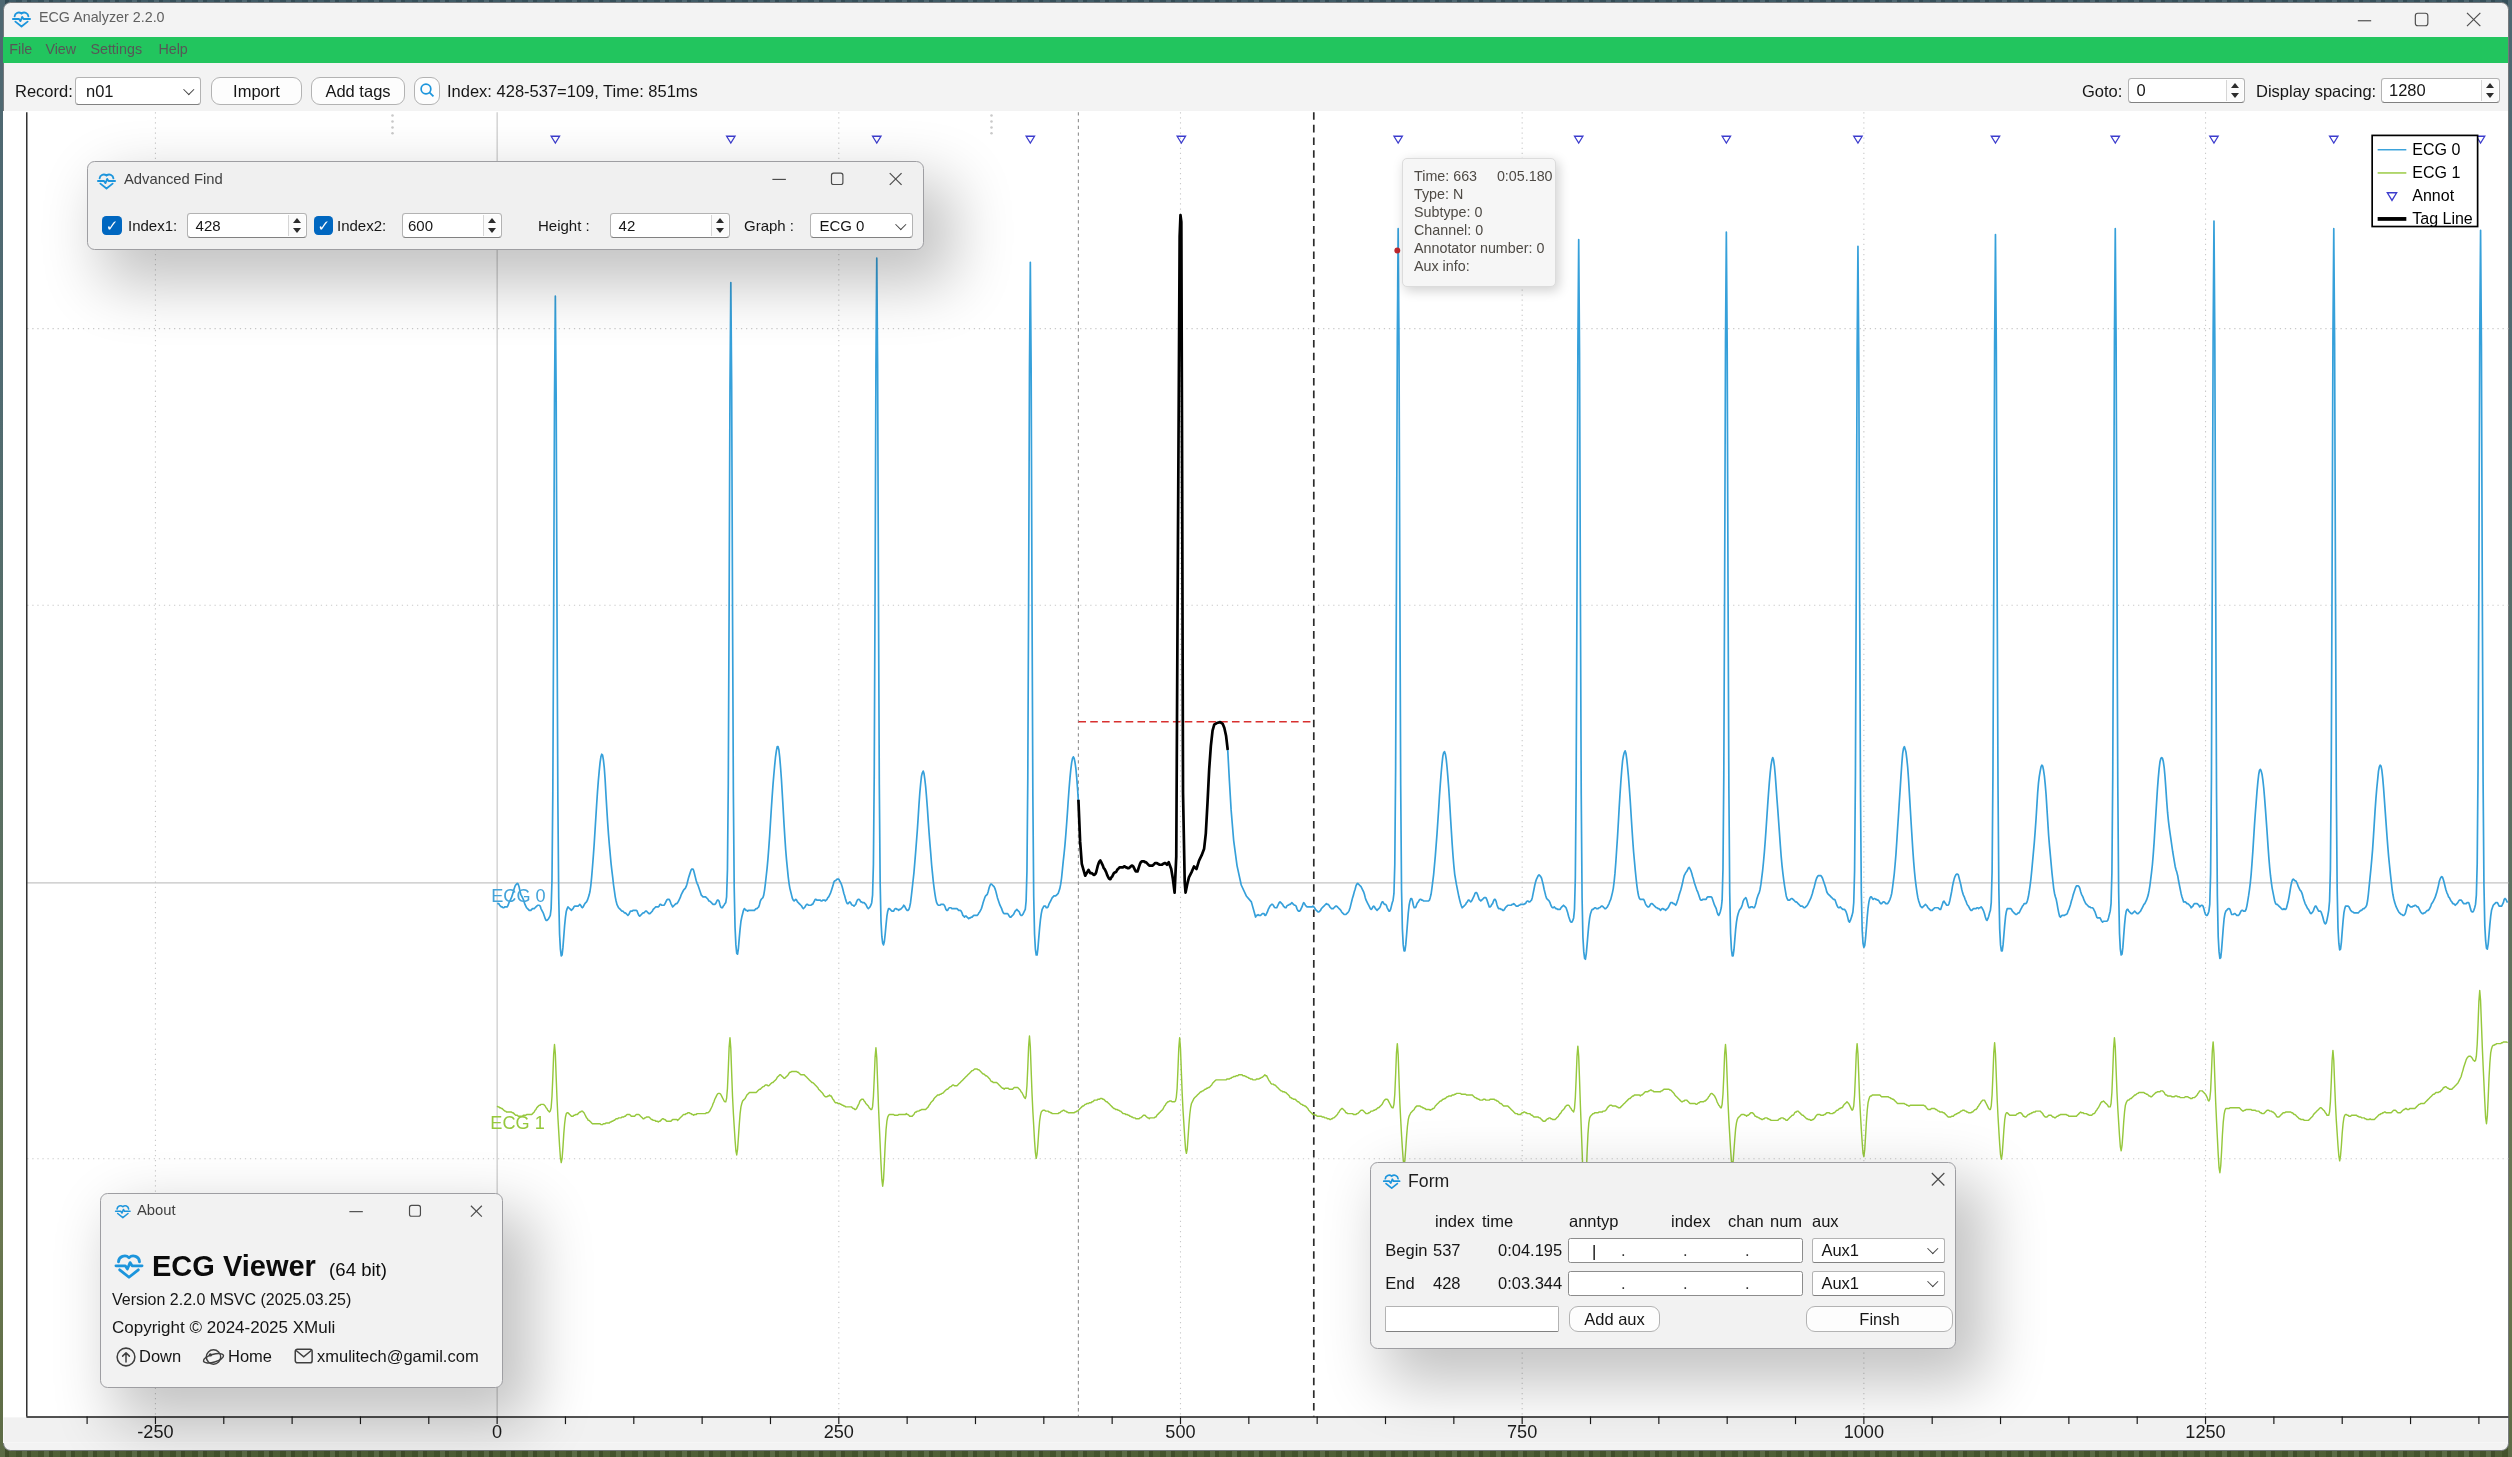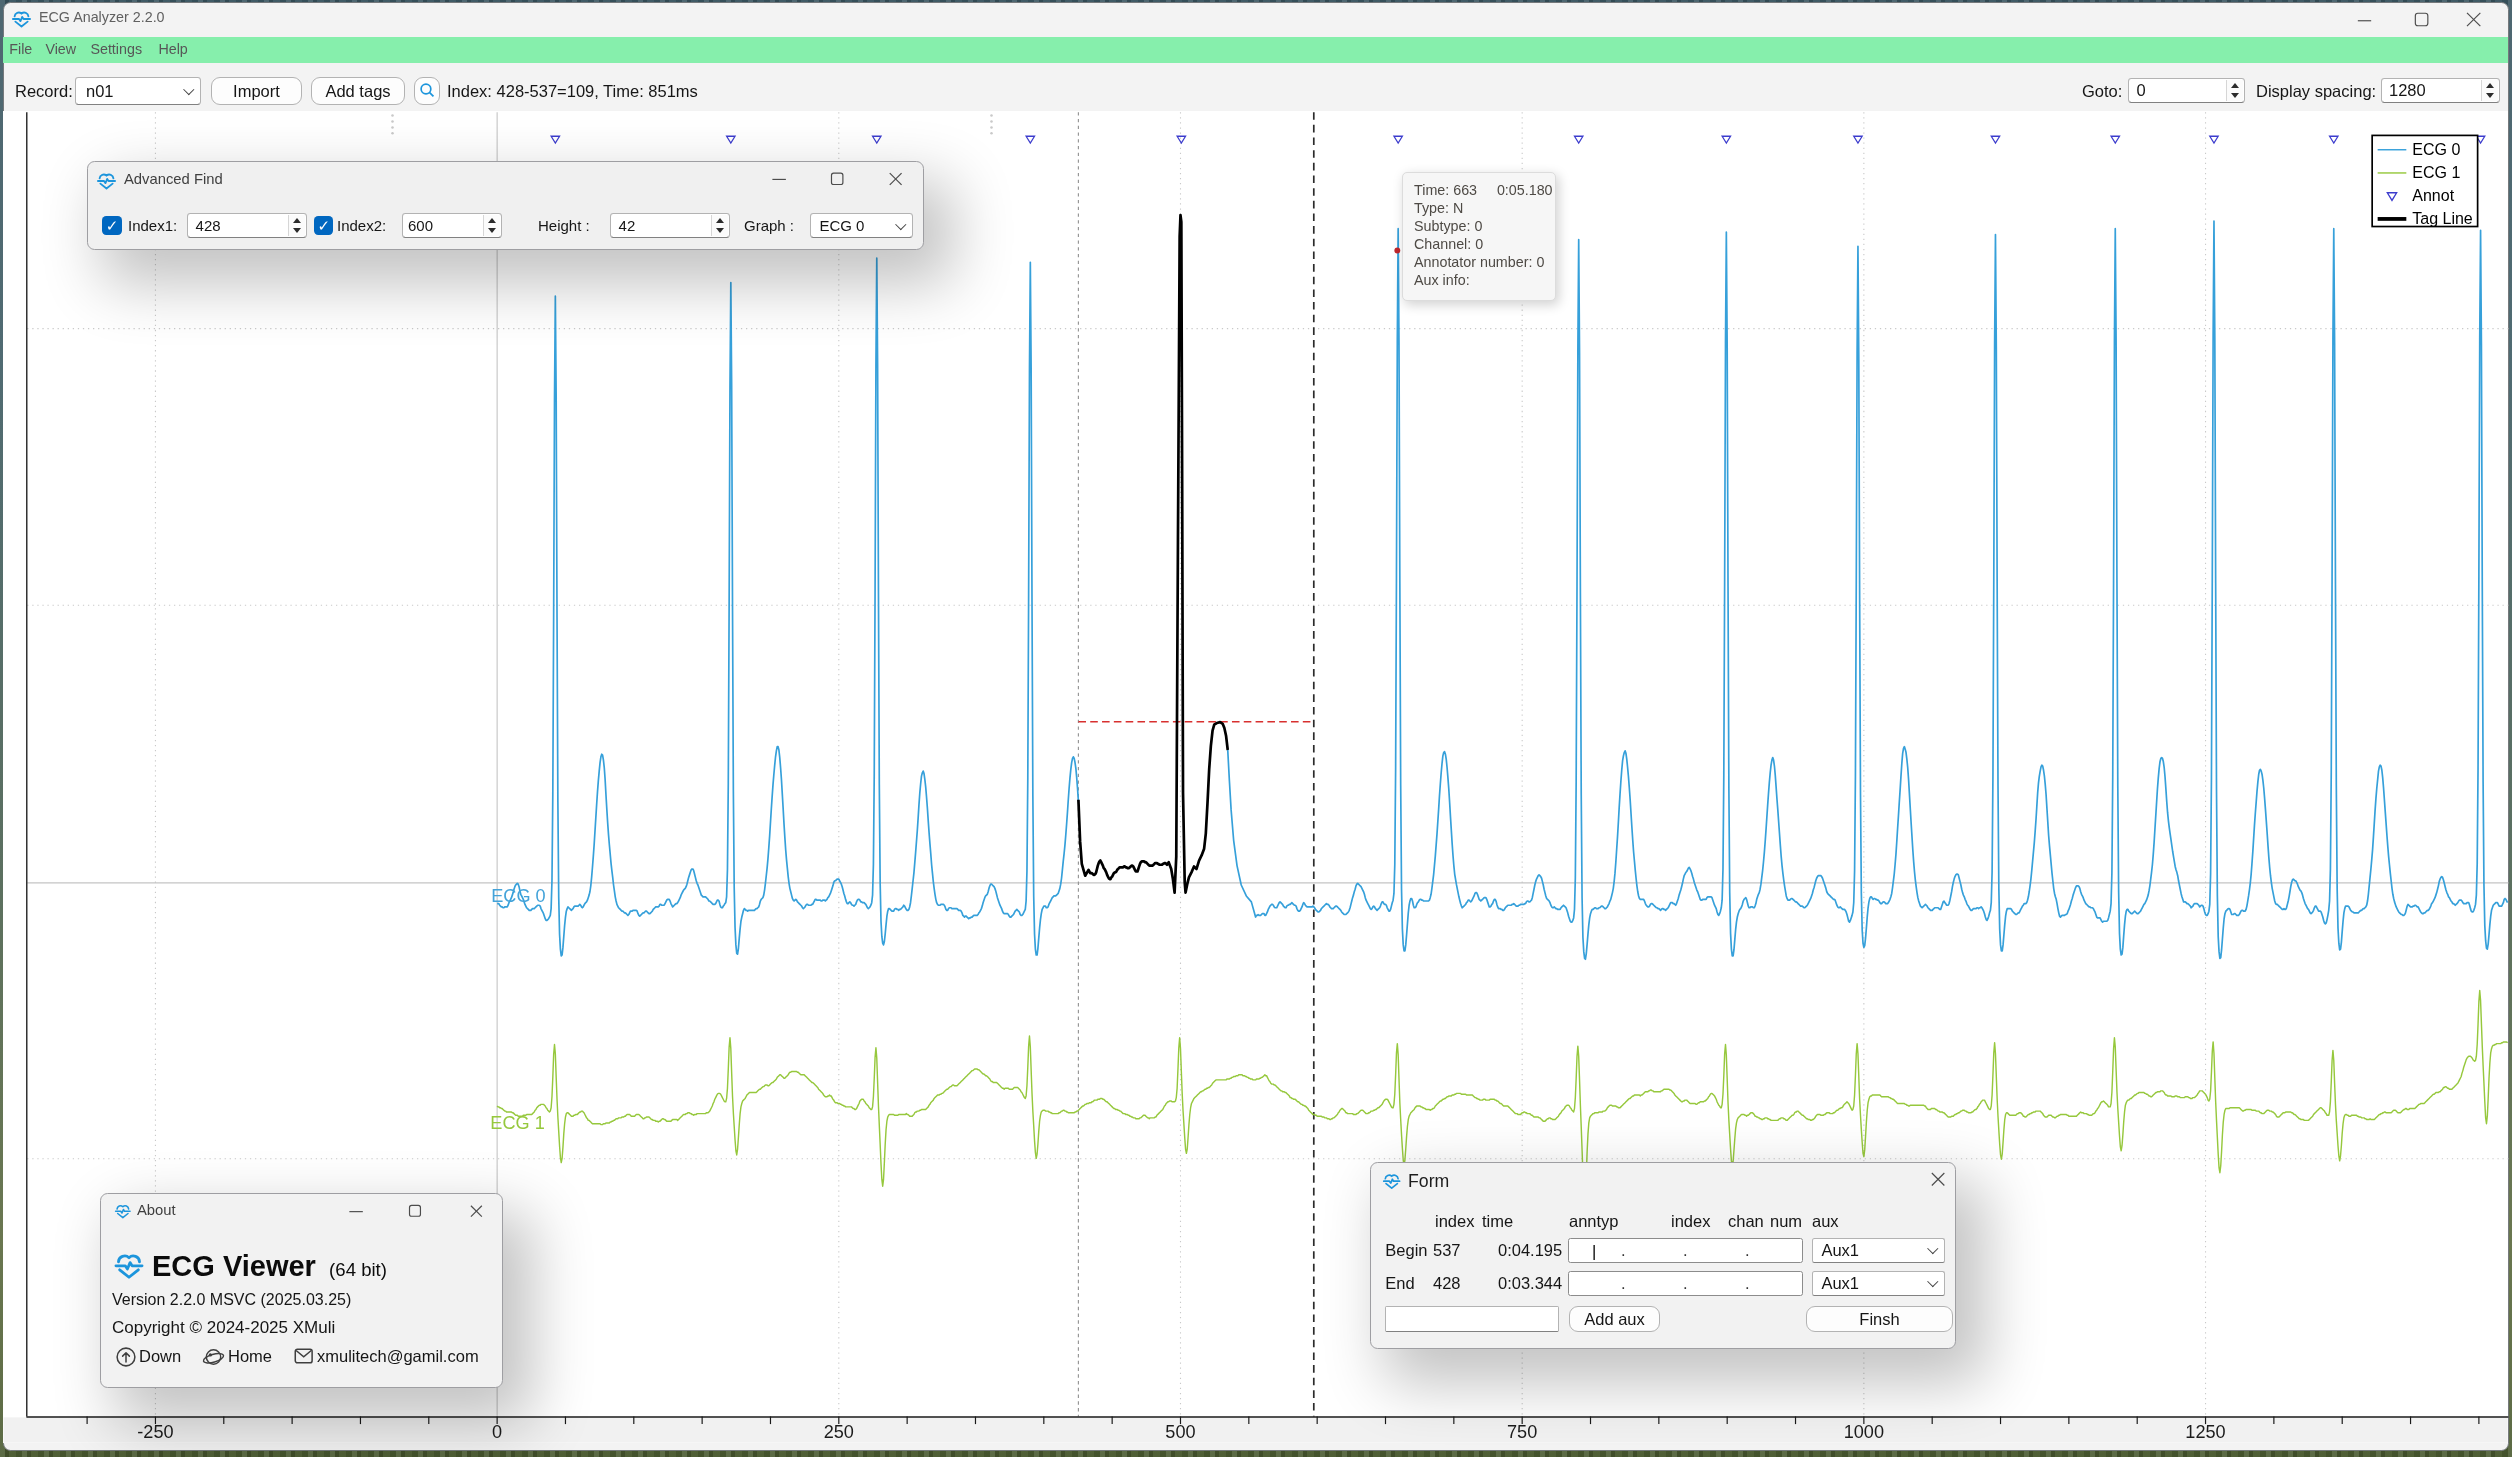--- a/index.html
+++ b/index.html
@@ -2,41 +2,41 @@
 <html style="font-size:13.5px"><head><meta charset="utf-8"><style>
 *{margin:0;padding:0;box-sizing:border-box;font-family:"Liberation Sans",sans-serif;}
 html,body{width:2512px;height:1457px;overflow:hidden;}
 body{position:relative;background:
  repeating-linear-gradient(90deg, rgba(255,255,255,0.10) 0 5px, rgba(0,0,0,0.14) 5px 9.3px, rgba(255,255,255,0.03) 9.3px 16px, rgba(0,0,0,0.08) 16px 22px),
  linear-gradient(180deg,#3a5661 0%,#3c5a62 25%,#49604e 60%,#59683c 85%,#4a5a30 100%);}
 #win{position:absolute;left:2.5px;top:1.7px;width:2506px;height:1449px;background:#f3f3f3;
  border:0.8px solid #75797c;border-radius:7.6px;overflow:hidden;}
 .abs{position:absolute;}
 #ttl{left:39px;top:9.3px;font-size:14.3px;color:#606060;}
-#menu{left:3.4px;top:37px;width:2505px;height:26px;background:#86efac;color:#575757;font-size:14.3px;padding-left:48px;}
+#menu{left:3.4px;top:37px;width:2505px;height:26px;background:#22c55e;color:#575757;font-size:14.3px;padding-left:48px;}
 #menu span{position:absolute;top:4.2px;}
 #chartbg{left:3.4px;top:111px;width:2505px;height:1332px;background:#fff;}
 .wbtn{stroke:#4c4c4c;stroke-width:1.4;fill:none;}
 .btn{position:absolute;background:#fdfdfd;border:0.8px solid #b3b3b3;border-radius:9px;
  font-size:16.5px;color:#161616;text-align:center;line-height:26px;height:28px;}
 .inp{position:absolute;background:#fff;border:0.8px solid #b3b3b3;border-bottom:1.4px solid #818181;
  border-radius:3.4px;font-size:16.5px;color:#161616;}
 .lbl{position:absolute;font-size:16.5px;color:#161616;white-space:nowrap;}
 .chev{position:absolute;right:7.6px;top:50%;width:7.6px;height:7.6px;border-right:1.4px solid #444;
  border-bottom:1.4px solid #444;transform:translateY(-72%) rotate(45deg);}
 .spn{position:absolute;right:0.8px;top:0.8px;bottom:0.8px;width:17px;border-left:0.8px solid #d6d6d6;
  display:flex;flex-direction:column;justify-content:space-around;align-items:center;background:#fbfbfb;}
 .su{width:0;height:0;border-left:4.2px solid transparent;border-right:4.2px solid transparent;border-bottom:5px solid #2b2b2b;}
 .sd{width:0;height:0;border-left:4.2px solid transparent;border-right:4.2px solid transparent;border-top:5px solid #2b2b2b;}
 .dlg{position:absolute;background:#f0f0f0;border:1.3px solid #9e9ea2;border-radius:7.6px;
  box-shadow:22px 27px 61px 7.6px rgba(0,0,0,0.24);}
 .dttl{position:absolute;font-size:14.8px;color:#3f3f3f;}
 .ck{position:absolute;width:19.4px;height:19.4px;background:#0067c0;border-radius:4.2px;color:#fff;
  font-size:15px;text-align:center;line-height:19.4px;}
-#tip{position:absolute;left:1402px;top:172px;width:154px;height:129px;background:#f6f6f6;
+#tip{position:absolute;left:1402px;top:158px;width:154px;height:129px;background:#f6f6f6;
  border:0.8px solid #dcdcdc;border-radius:5px;box-shadow:2.5px 3.4px 11.8px rgba(0,0,0,0.18);
  font-size:14.3px;color:#4e4a45;padding:8.4px 0 0 11px;line-height:18px;white-space:nowrap;}
 svg.hrt{position:absolute;}
 #af .lbl{font-size:15px;}
 #af .inp{font-size:15px;}
 </style></head><body>
 <div id="win"></div>
 <div class="abs" id="chartbg"></div>
 <div class="abs" style="left:0;top:0"><svg id="chart" width="2512" height="1457" viewBox="0 0 2977 1727">
 <g stroke="#c9c9c9" stroke-width="1.3" stroke-dasharray="1.5 4.5">

